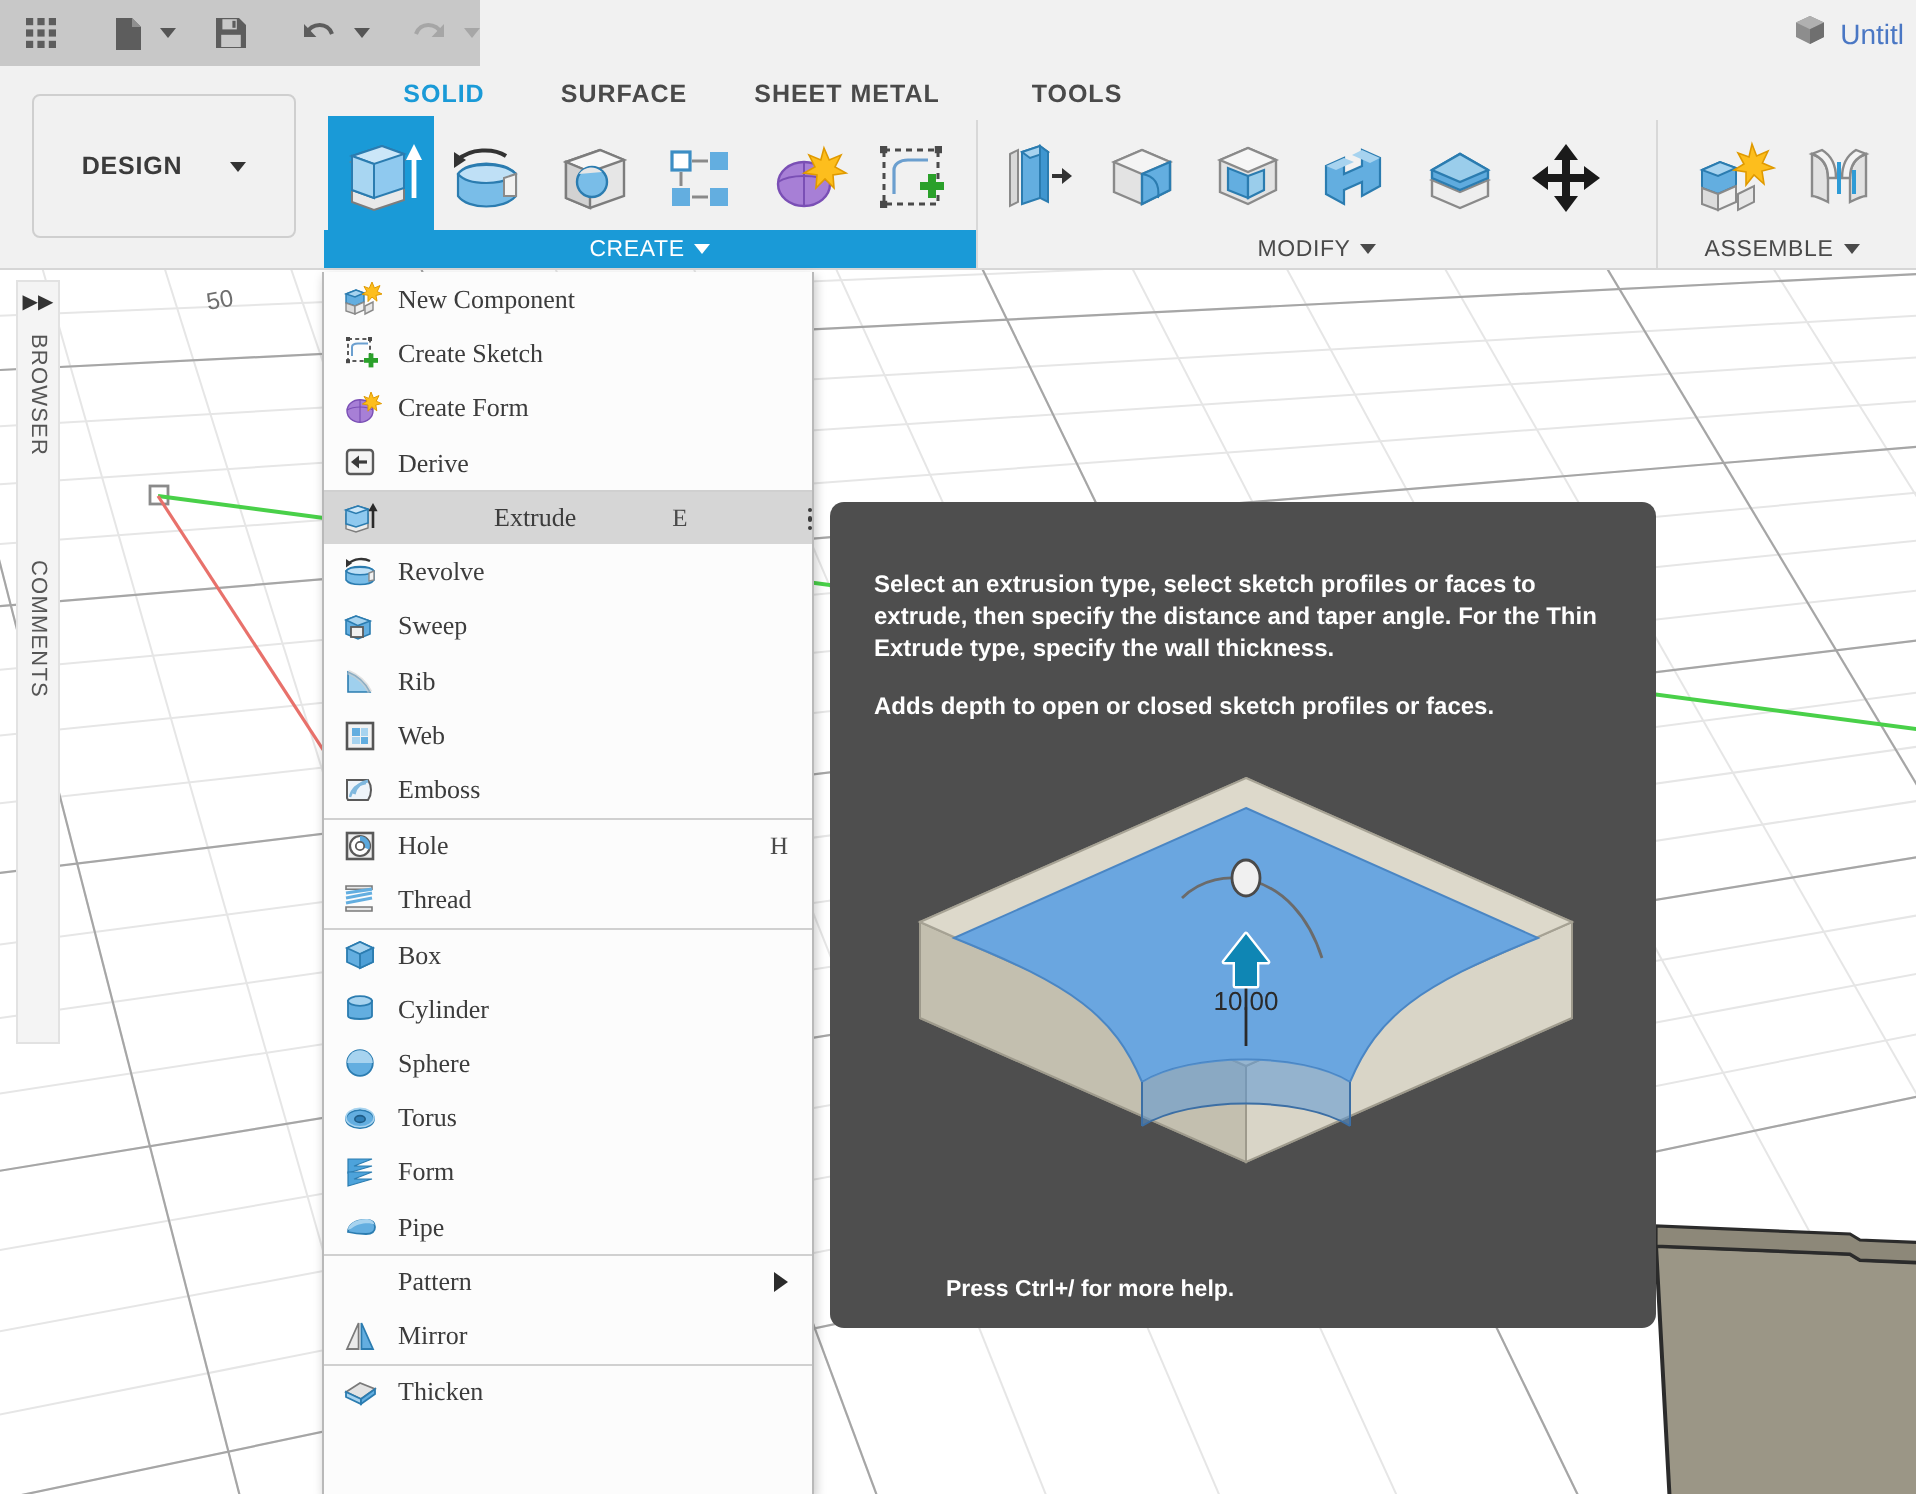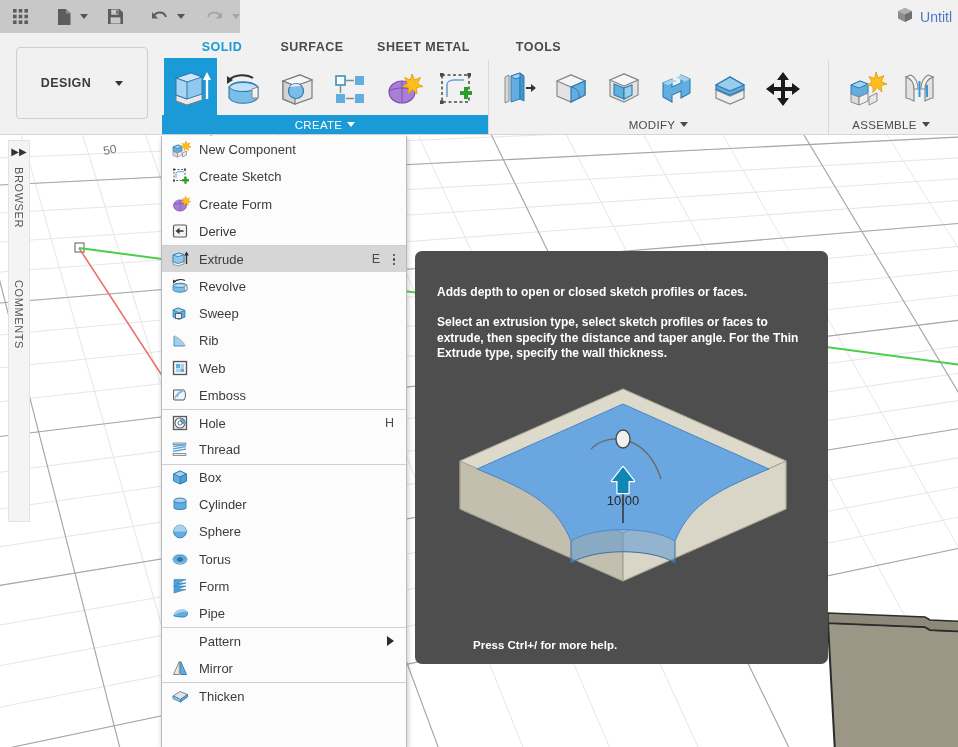--- a/index.html
+++ b/index.html
@@ -119,28 +119,28 @@
     white-space: nowrap;
   }
   .rail-text.browser { margin-top: 10px; }
   .rail-text.comments { margin-top: 52px; }
 
   
   .menu {
     position: absolute; left: 161px; top: 136px; width: 246px; height: 612px;
     background: #fcfcfc; border: 1px solid #b9b9b9; border-top: none;
     box-shadow: 1px 2px 5px rgba(0,0,0,.22);
-    z-index: 40; overflow: hidden;
+    z-index: 40; overflow: hidden; font-family: Liberation Serif, serif;
   }
   .mi {
     position: relative; height: 27.3px; display: flex; align-items: center;
     padding-left: 8px; cursor: pointer; font-size: 13px; color: #3c3c3c;
   }
   .mi.sep-top { border-top: 1px solid #d0d0d0; }
-  .mi.highlight { background: #d6d6d6; }
+  .mi.highlight { background: #d6d6d6; gap: 48px; }
   .mi .mi-ico {
     width: 22px; height: 20px; margin-right: 7px; flex: 0 0 22px;
     display: flex; align-items: center; justify-content: center;
   }
   .mi .mi-label { flex: 1; white-space: nowrap; }
   .mi .mi-label.indent { padding-left: 29px; }
   .mi .mi-key { font-size: 12.5px; color: #4a4a4a; padding-right: 12px; }
   .mi .mi-dots {
     width: 14px; display: flex; flex-direction: column; align-items: center;
     gap: 2px; padding-right: 10px;
@@ -728,22 +728,22 @@
             <path d="M2,9 L2,11.5 L9.5,15 L9.5,12.5 Z" fill="#a7d3ef" stroke="#2b7cb0" stroke-width=".9"></path>
             <path d="M9.5,12.5 L9.5,15 L16.5,10 L16.5,7.5 Z" fill="#63aee0" stroke="#2b7cb0" stroke-width=".9"></path>
           </svg>
         </span>
         <span class="mi-label">Thicken</span>
       </div>
     </div>
 
   <div class="tooltip">
     <div class="tt-body">
+      <div class="tt-p">Select an extrusion type, select sketch profiles or faces to extrude, then specify the distance and taper angle. For the Thin Extrude type, specify the wall thickness.</div>
       <div class="tt-p">Adds depth to open or closed sketch profiles or faces.</div>
-      <div class="tt-p">Select an extrusion type, select sketch profiles or faces to extrude, then specify the distance and taper angle. For the Thin Extrude type, specify the wall thickness.</div>
     </div>
 
     <div class="tt-figure">
       <svg width="345" height="230" viewBox="0 0 345 230">
 
         <path d="M172,6 L335,78 L335,126 L172,198 L9,126 L9,78 Z" fill="#cdc9ba" stroke="#9e9a8c" stroke-width="1"></path>
 
         <path d="M9,78 L9,126 L172,198 L172,150 Z" fill="#c3bfaf" stroke="#9e9a8c" stroke-width="1"></path>
 
         <path d="M335,78 L335,126 L172,198 L172,150 Z" fill="#d9d5c7" stroke="#9e9a8c" stroke-width="1"></path>

